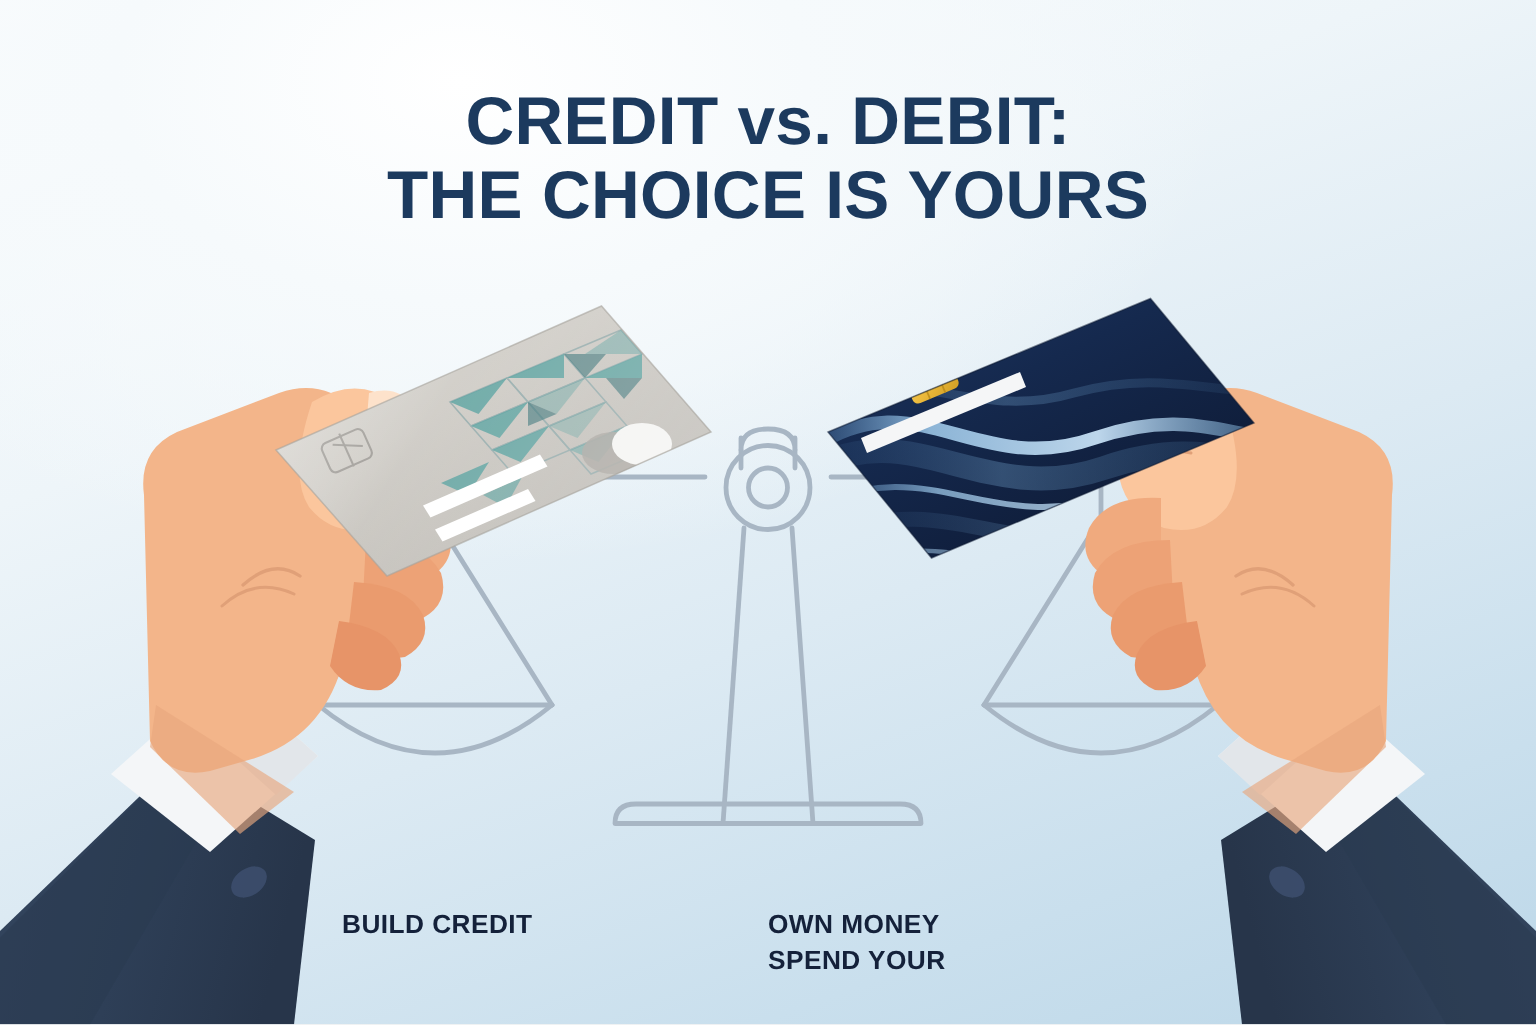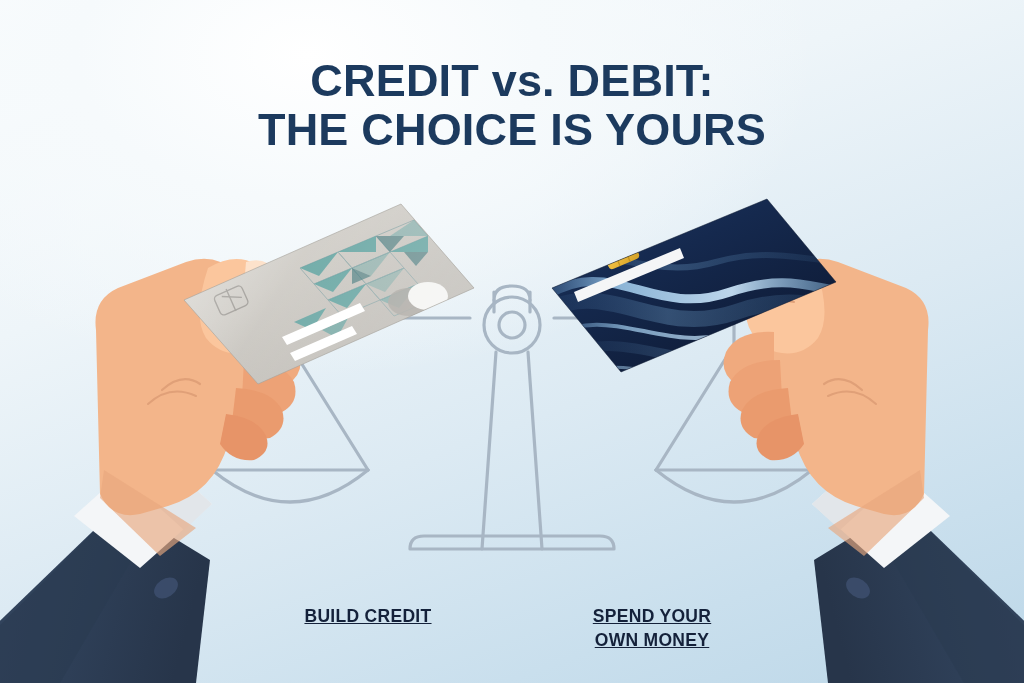--- a/index.html
+++ b/index.html
@@ -36,28 +36,27 @@
     font-size: 45px;
     font-weight: bold;
     color: #1c3a5e;
     white-space: nowrap;
   }
   #title-block .tline.l2 { font-size: 45px; margin-top: 2px; }
   
   .caption {
     position: absolute;
     z-index: 45;
-    text-align: center;
+    text-align: left;
     font-size: 17.5px;
     font-weight: bold;
     color: #14213a;
     letter-spacing: 0.3px;
     line-height: 1.35;
     white-space: nowrap;
-    text-decoration: underline;
   }
   #caption-left  { left: 228px; top: 605px; width: 280px; }
   #caption-right { left: 512px; top: 605px; width: 280px; }
   .caption span { display: block; }
   svg { display: block; }
   .z-scale { z-index: 5; }
   .z-hands { z-index: 20; }
   .z-cards { z-index: 30; }
 </style>
 </head>
@@ -302,17 +301,17 @@
 
   <div id="title-block">
     <span class="tline l1">CREDIT vs. DEBIT:</span>
     <span class="tline l2">THE CHOICE IS YOURS</span>
   </div>
 
   <div class="caption" id="caption-left">
     <span>BUILD CREDIT</span>
   </div>
   <div class="caption" id="caption-right">
+    <span>OWN MONEY</span>
     <span>SPEND YOUR</span>
-    <span>OWN MONEY</span>
   </div>
 
 </div>
 
 </body></html>

